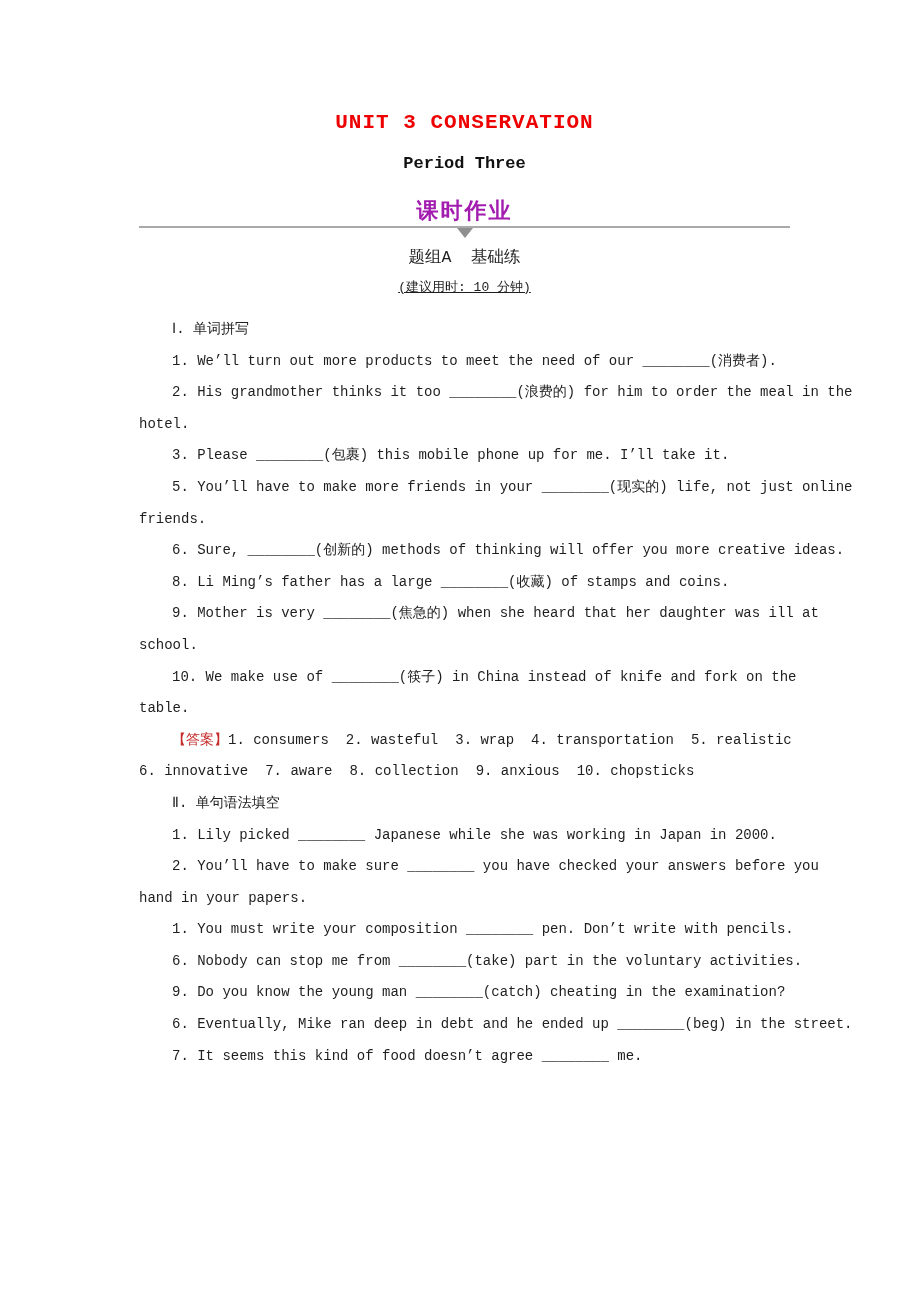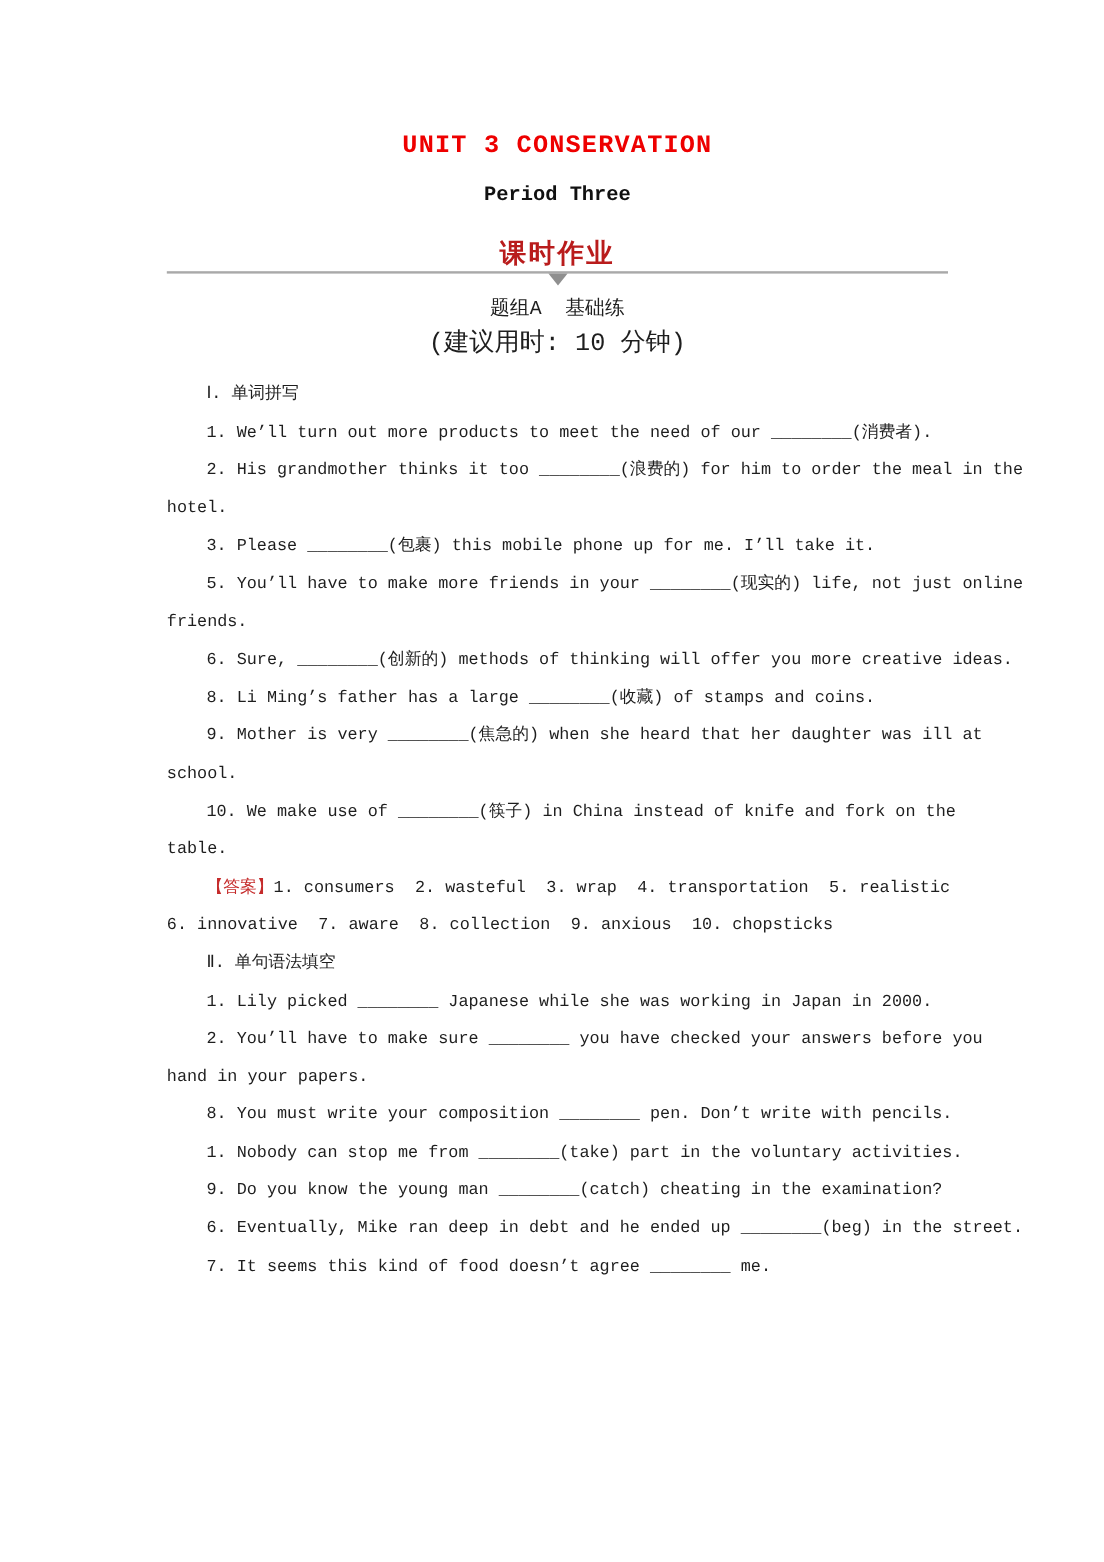--- a/index.html
+++ b/index.html
@@ -33,41 +33,42 @@
     color: #111111;
   }
   .hw-rule-wrap {
     margin-top: 24px;
     border-bottom: 2px solid #a9a9a9;
   }
   .hw-title {
     font-size: 22px;
     line-height: 27px;
     font-weight: bold;
-    color: #b91c1c;
+    color: #a21caf;
     letter-spacing: 2px;
   }
   .down-triangle {
     width: 0; height: 0;
     margin: 0 auto;
     border-left: 8px solid transparent;
     border-right: 8px solid transparent;
     border-top: 10px solid #8f8f8f;
   }
   .group-label {
     margin-top: 9px;
     font-size: 16.5px;
     line-height: 22px;
     white-space: pre-wrap;
   }
   .time-hint {
     margin-top: 8px;
-    font-size: 21px;
+    font-size: 13px;
     line-height: 21px;
     white-space: pre-wrap;
+    text-decoration: underline;
   }
   .doc-body {
     margin-left: 139px;
     width: 716px;
     margin-top: 16px;
     font-size: 14px;
     line-height: 31.6px;
     font-family: Liberation Mono, monospace;
   }
   .doc-body p {
@@ -111,21 +112,21 @@
     <p>6. Sure, ________(创新的) methods of thinking will offer you more creative ideas.</p>
     <p>8. Li Ming’s father has a large ________(收藏) of stamps and coins.</p>
     <p>9. Mother is very ________(焦急的) when she heard that her daughter was ill at school.</p>
     <p>10. We make use of ________(筷子) in China instead of knife and fork on the table.</p>
 
     <p><span class="answer-label">【答案】</span><span class="ans-item">1. consumers</span><span class="ans-item">2. wasteful</span><span class="ans-item">3. wrap</span><span class="ans-item">4. transportation</span><span class="ans-item">5. realistic</span><span class="ans-item">6. innovative</span><span class="ans-item">7. aware</span><span class="ans-item">8. collection</span><span class="ans-item">9. anxious</span><span class="ans-item">10. chopsticks</span></p>
 
     <p>Ⅱ. 单句语法填空</p>
     <p>1. Lily picked ________ Japanese while she was working in Japan in 2000.</p>
     <p>2. You’ll have to make sure ________ you have checked your answers before you hand in your papers.</p>
-    <p>8. You must write your composition ________ pen. Don’t write with pencils.</p>
-    <p>1. Nobody can stop me from ________(take) part in the voluntary activities.</p>
+    <p>1. You must write your composition ________ pen. Don’t write with pencils.</p>
+    <p>6. Nobody can stop me from ________(take) part in the voluntary activities.</p>
     <p>9. Do you know the young man ________(catch) cheating in the examination?</p>
     <p>6. Eventually, Mike ran deep in debt and he ended up ________(beg) in the street.</p>
     <p>7. It seems this kind of food doesn’t agree ________ me.</p>
 
   </div>
 
 </div>
 
 </body></html>

